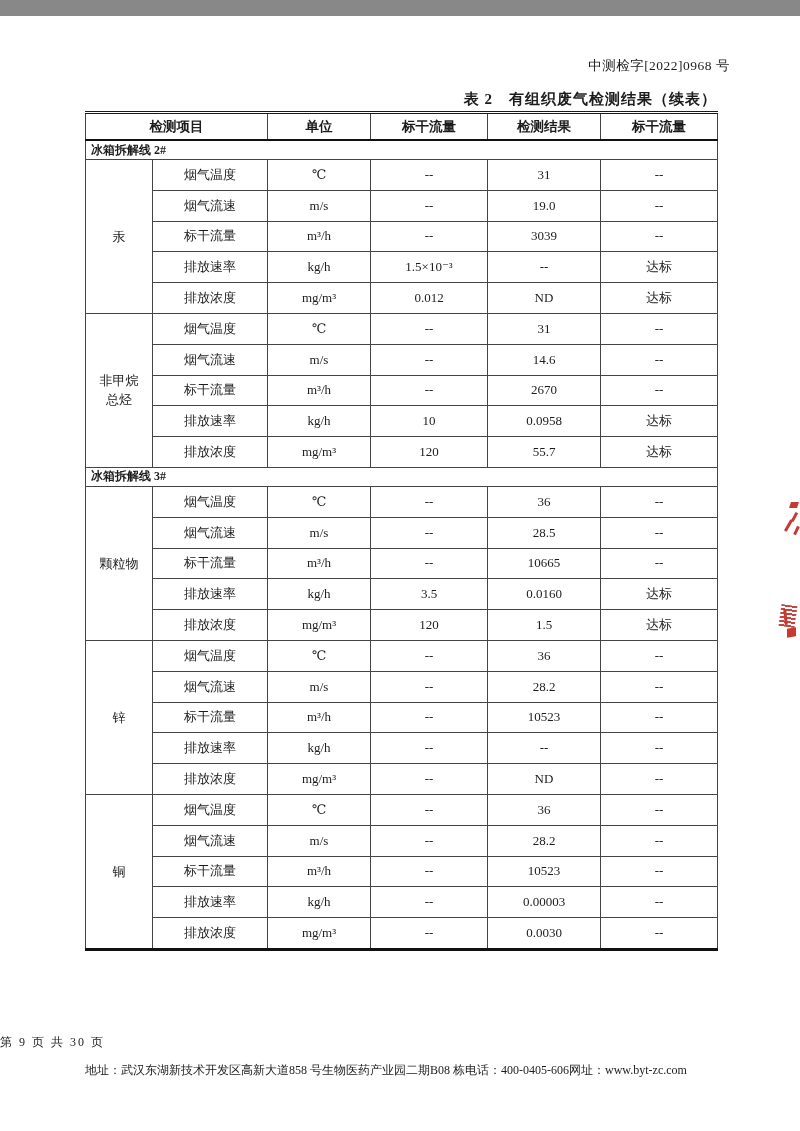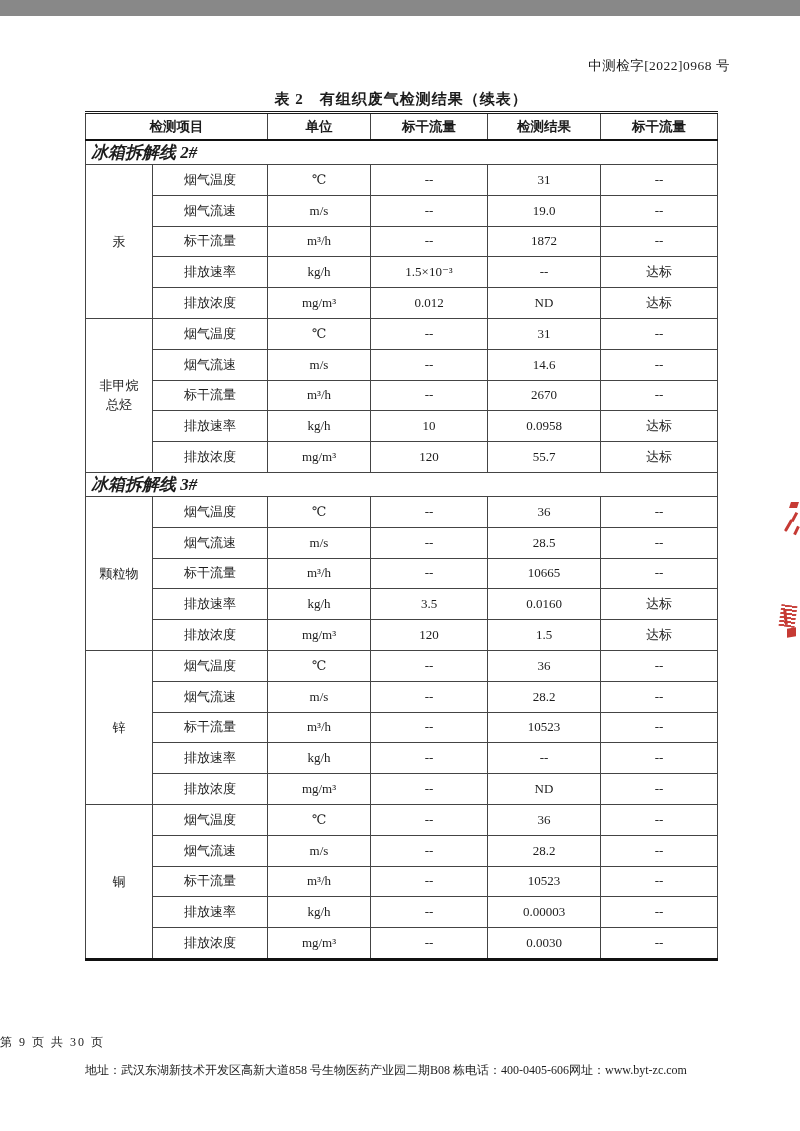--- a/index.html
+++ b/index.html
@@ -12,21 +12,21 @@
     font-family:"Liberation Serif","DejaVu Serif",serif;
     color:#1c1c1c;
     overflow:hidden;
   }
   .doc-number{
     position:absolute;top:41px;right:70px;
     font-size:13.5px;letter-spacing:0.5px;
   }
   .table-title{
     position:absolute;top:74px;left:85px;width:632px;
-    text-align:center;font-size:15px;font-weight:bold;letter-spacing:1px;
+    text-align:right;font-size:15px;font-weight:bold;letter-spacing:1px;
   }
   table.results{
     position:absolute;top:95px;left:85px;
     width:632px;
     border-collapse:collapse;
     table-layout:fixed;
     font-size:13px;
     border-top:3px double #1a1a1a;
     border-bottom:3px solid #111;
     border-left:1px solid #444;
@@ -44,22 +44,21 @@
     font-weight:bold;
     height:25px;
     border-bottom:2px solid #111;
     font-size:13.5px;
   }
   tr.section-row td{
     text-align:left;
     font-weight:bold;
     height:18px;
     padding-left:5px;
-    font-size:17px;
-    font-style:italic;
+    font-size:12px;
   }
   tr.data-row td{height:29.8px;}
   td.group-cell{white-space:pre-line;line-height:1.5;}
   .page-number{
     position:absolute;top:1018px;left:0;width:800px;
     font-size:12px;letter-spacing:2px;
   }
   .address-footer{
     position:absolute;top:1046px;left:85px;width:660px;
     font-size:12px;
@@ -121,21 +120,21 @@
           <td>烟气流速</td>
           <td>m/s</td>
           <td>--</td>
           <td>19.0</td>
           <td>--</td>
         </tr>
         <tr class="data-row">
           <td>标干流量</td>
           <td>m³/h</td>
           <td>--</td>
-          <td>1872</td>
+          <td>3039</td>
           <td>--</td>
         </tr>
         <tr class="data-row">
           <td>排放速率</td>
           <td>kg/h</td>
           <td>1.5×10⁻³</td>
           <td>--</td>
           <td>达标</td>
         </tr>
         <tr class="data-row">

